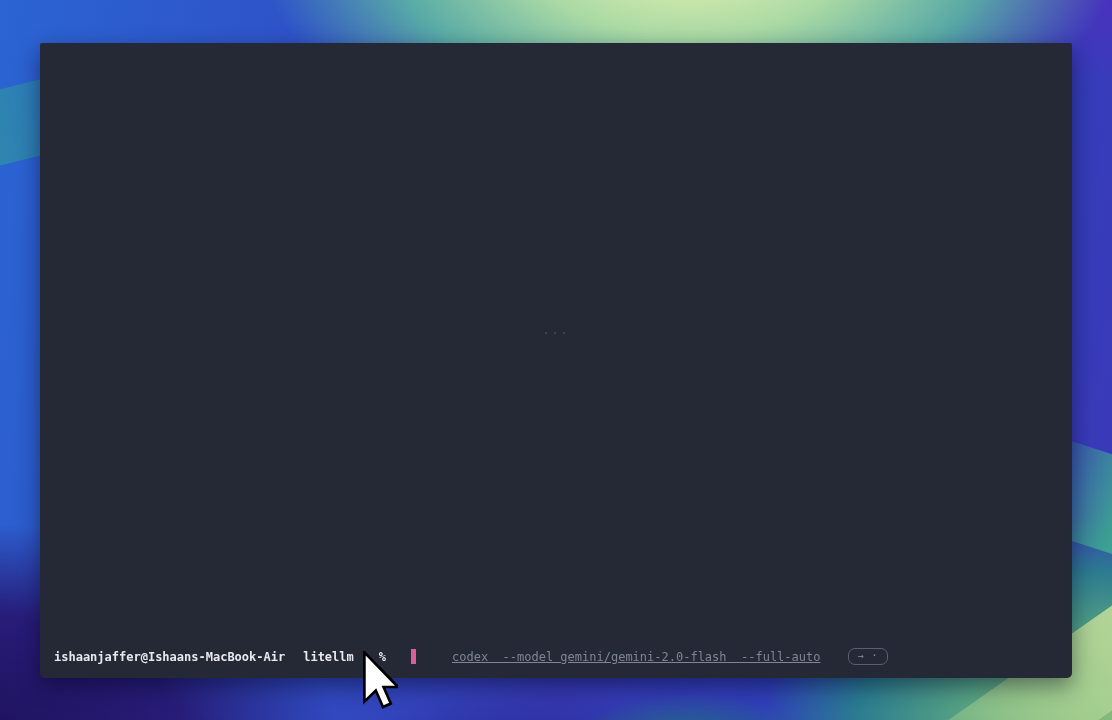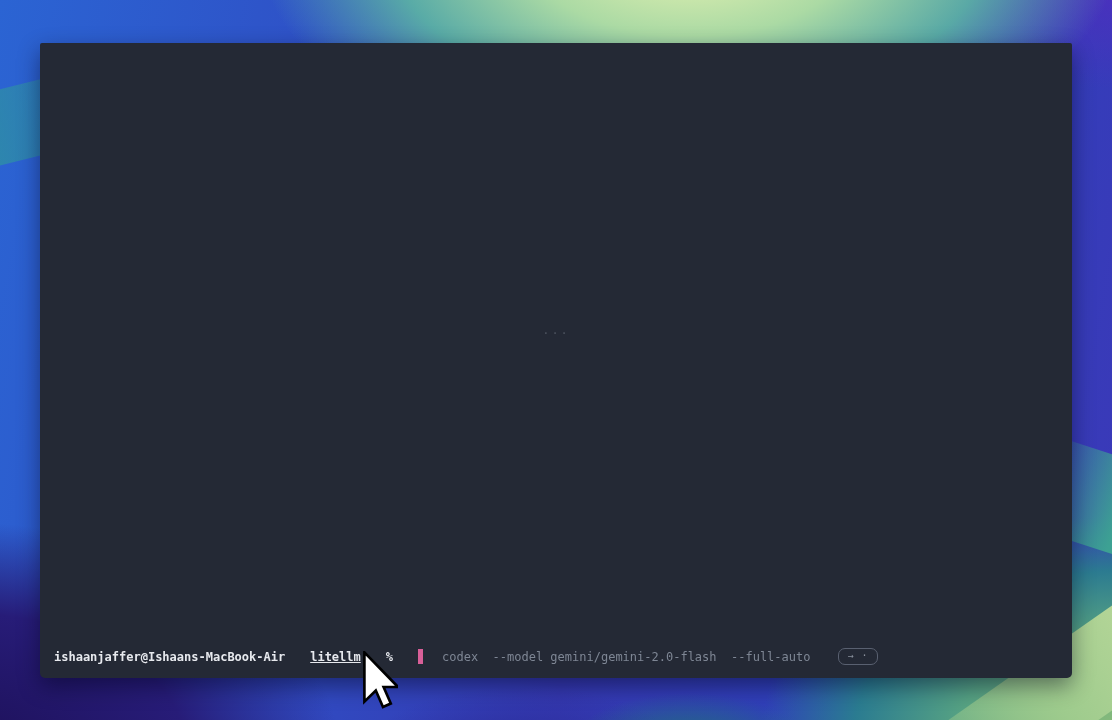--- a/index.html
+++ b/index.html
@@ -47,27 +47,27 @@
   .center-ellipsis{
     position:absolute;left:50%;top:280px;transform:translateX(-50%);
     color:#aab4c0;opacity:0.28;font-size:12px;letter-spacing:2px;
   }
   .prompt{
     position:absolute;left:14px;bottom:13px;right:14px;
     display:flex;align-items:center;
     font-size:12px;line-height:16px;white-space:pre;gap:18px;
   }
   .p-bold{font-weight:bold;color:#e7e9ee;}
-  .p-dir{margin-left:7px;text-decoration:underline;}
+  .p-dir{}
   .p-sym{margin-left:7px;}
   .cursor-block{
     display:inline-block;width:5px;height:15px;margin-left:7px;
     background:#d85f98;flex:0 0 auto;
   }
-  .suggestion{color:#7e8694;margin-left:1px;}
+  .suggestion{color:#7e8694;margin-left:18px;text-decoration:underline;}
   .badge{
     margin-left:10px;
     font-size:10px;line-height:12px;color:#8a919d;
     border:1px solid #596070;border-radius:7px;
     padding:1px 8px 2px 8px;letter-spacing:1px;
   }
   
   .mouse{position:absolute;left:362px;top:651px;width:36px;height:58px;}
 </style>
 </head>

